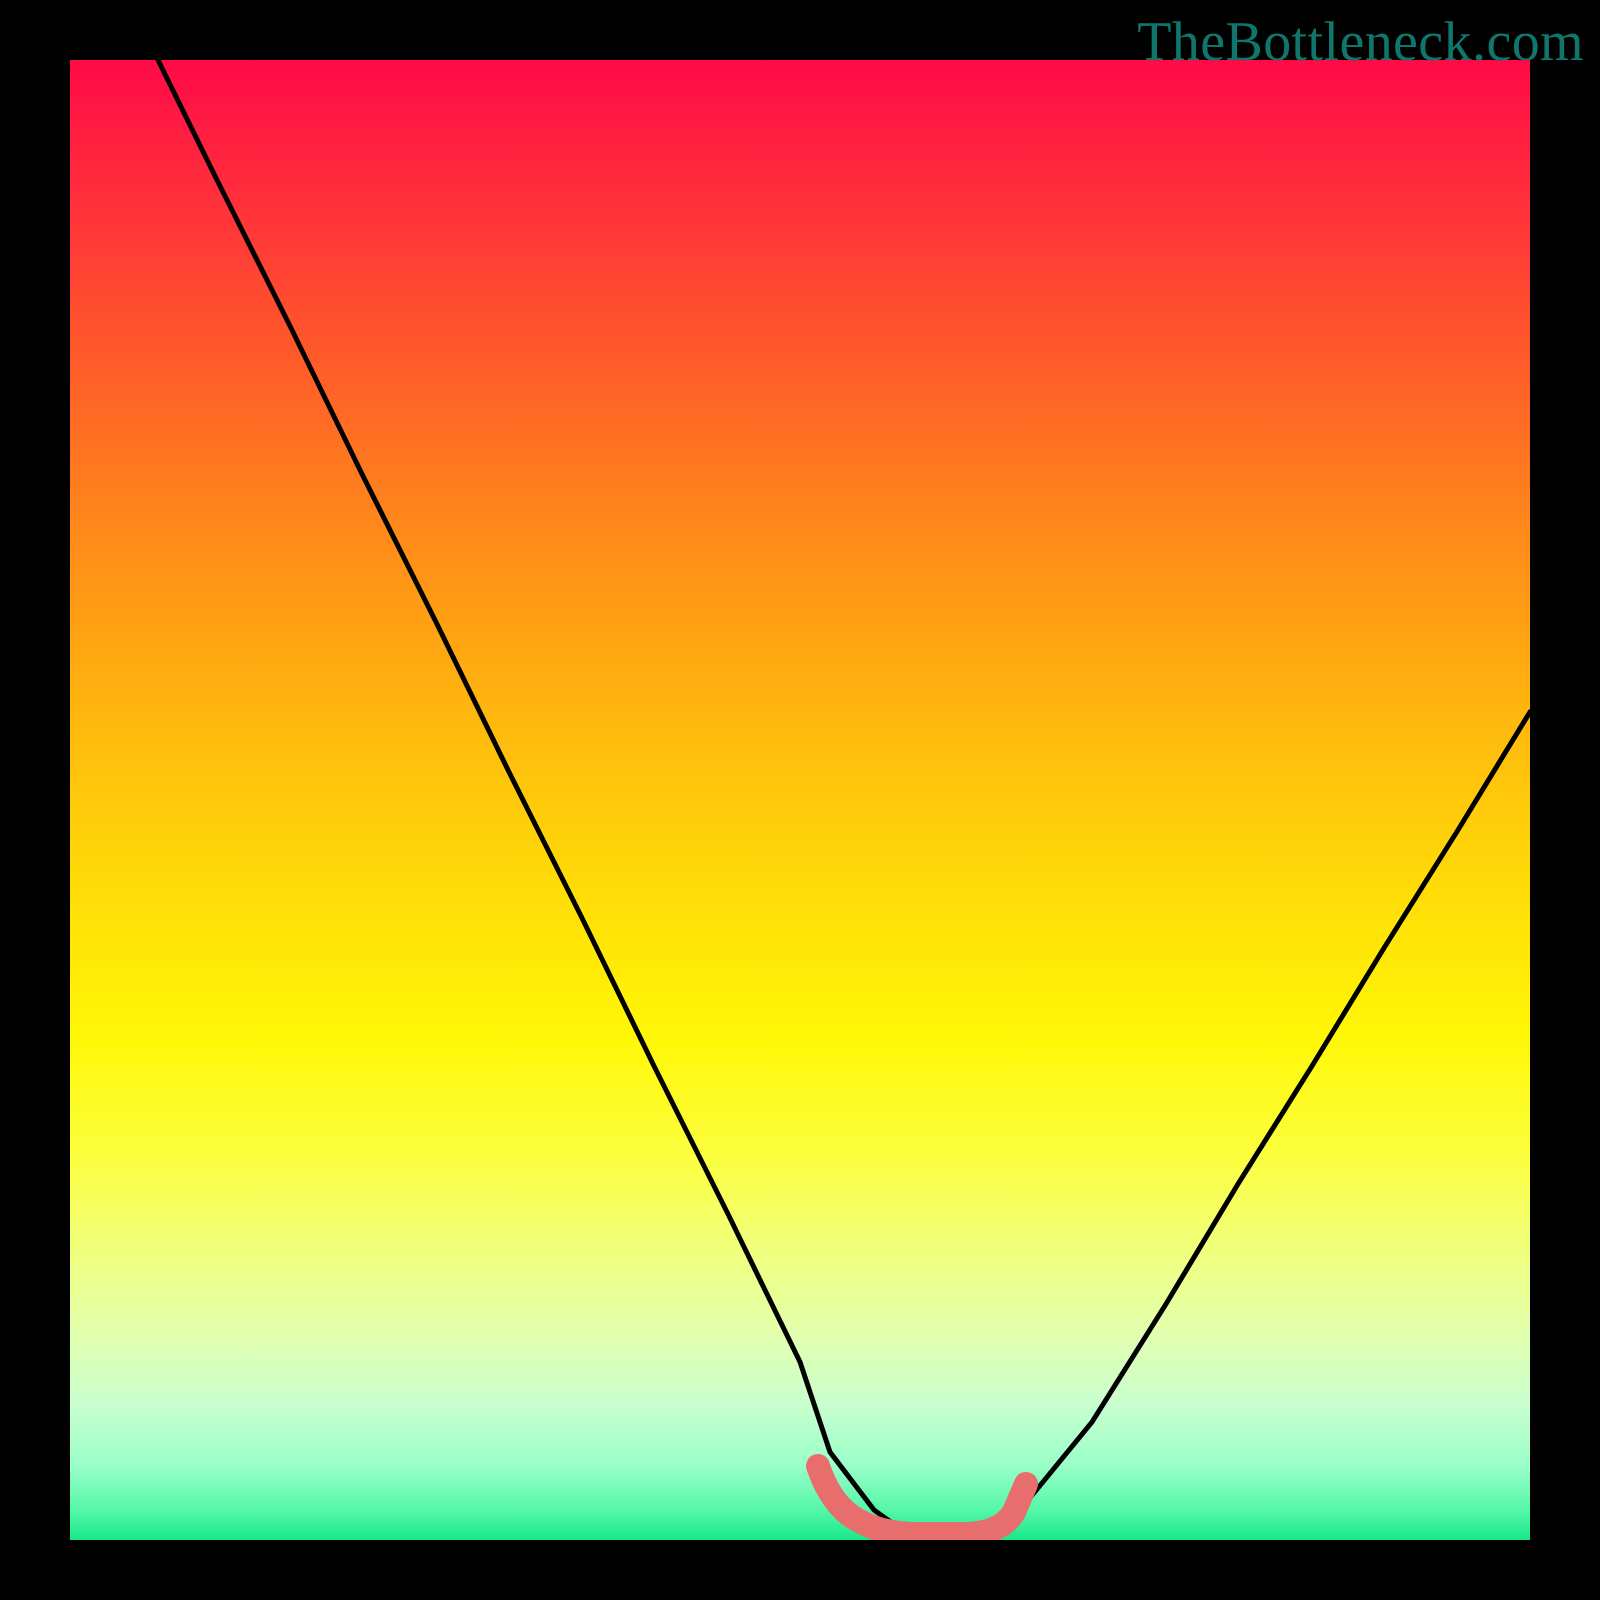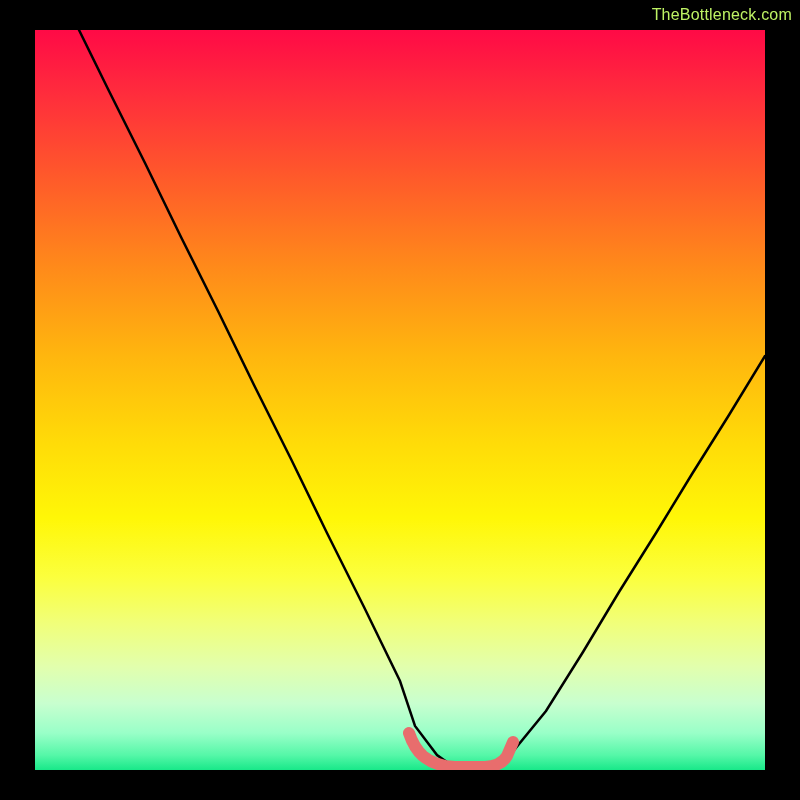--- a/index.html
+++ b/index.html
@@ -37,24 +37,25 @@
       #c8ffcf 91%,
       #99ffc8 95%,
       #55f7a8 98%,
       #18e889 100%
     );
   }
   .watermark {
     position: absolute;
     top: 6px;
     right: 8px;
-    color: #bef264;
-    font-size: 16px;
+    color: #0f766e;
+    font-size: 28px;
     letter-spacing: 0.2px;
     user-select: none;
+    font-family: Liberation Serif, serif;
   }
   svg.curve {
     position: absolute;
     left: 0;
     top: 0;
   }
 </style>
 </head>
 <body>
 

